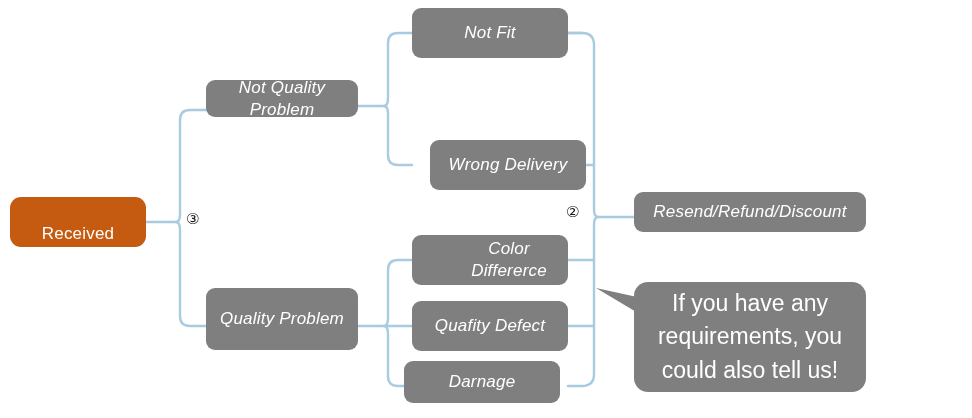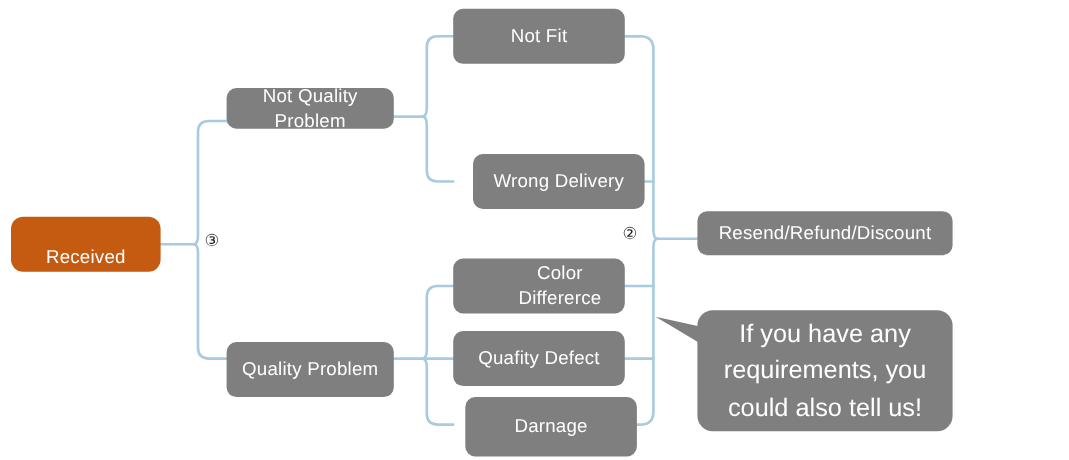--- a/index.html
+++ b/index.html
@@ -33,21 +33,21 @@
     justify-content: center;
     text-align: center;
     color: #ffffff;
     border-radius: 9px;
     font-size: 17px;
     line-height: 1.28;
     letter-spacing: 0.2px;
     padding: 2px 8px;
     z-index: 3;
   }
-  .node.gray   { background: #7f7f7f; }
+  .node.gray   { background: #7f7f7f; font-style: italic; }
   .node.orange { background: #c55a11; border-radius: 11px; align-items: flex-end; }
 
   .marker {
     position: absolute;
     z-index: 4;
     font-size: 15px;
     color: #1a1a1a;
     font-family: "DejaVu Sans", sans-serif;
     line-height: 1;
   }
@@ -104,41 +104,41 @@
   </svg>
 
   <div class="node orange" style="left:10px; top:197px; width:136px; height:50px;">
     <span>Received</span>
   </div>
 
   <div class="node gray" style="left:206px; top:80px; width:152px; height:37px;">
     <span>Not Quality Problem</span>
   </div>
 
-  <div class="node gray" style="left:206px; top:311px; width:152px; height:50px;align-items:center;">
+  <div class="node gray" style="left:206px; top:288px; width:152px; height:62px;align-items:center;">
     <span>Quality Problem</span>
   </div>
 
   <div class="node gray" style="left:412px; top:8px; width:156px; height:50px;">
     <span>Not Fit</span>
   </div>
 
   <div class="node gray" style="left:412px; top:140px; width:156px; height:50px;margin-left:18px;">
     <span>Wrong Delivery</span>
   </div>
 
   <div class="node gray" style="left:412px; top:235px; width:156px; height:50px;padding-left:46px;">
     <span>Color Differerce</span>
   </div>
 
   <div class="node gray" style="left:412px; top:301px; width:156px; height:50px;">
     <span>Quafity Defect</span>
   </div>
 
-  <div class="node gray" style="left:423px; top:361px; width:156px; height:54px;">
+  <div class="node gray" style="left:404px; top:361px; width:156px; height:42px;">
     <span>Darnage</span>
   </div>
 
   <div class="node gray" style="left:634px; top:192px; width:232px; height:40px;">
     <span>Resend/Refund/Discount</span>
   </div>
 
   <div class="marker" style="left:186px; top:212px;">
     <span>③</span>
   </div>

